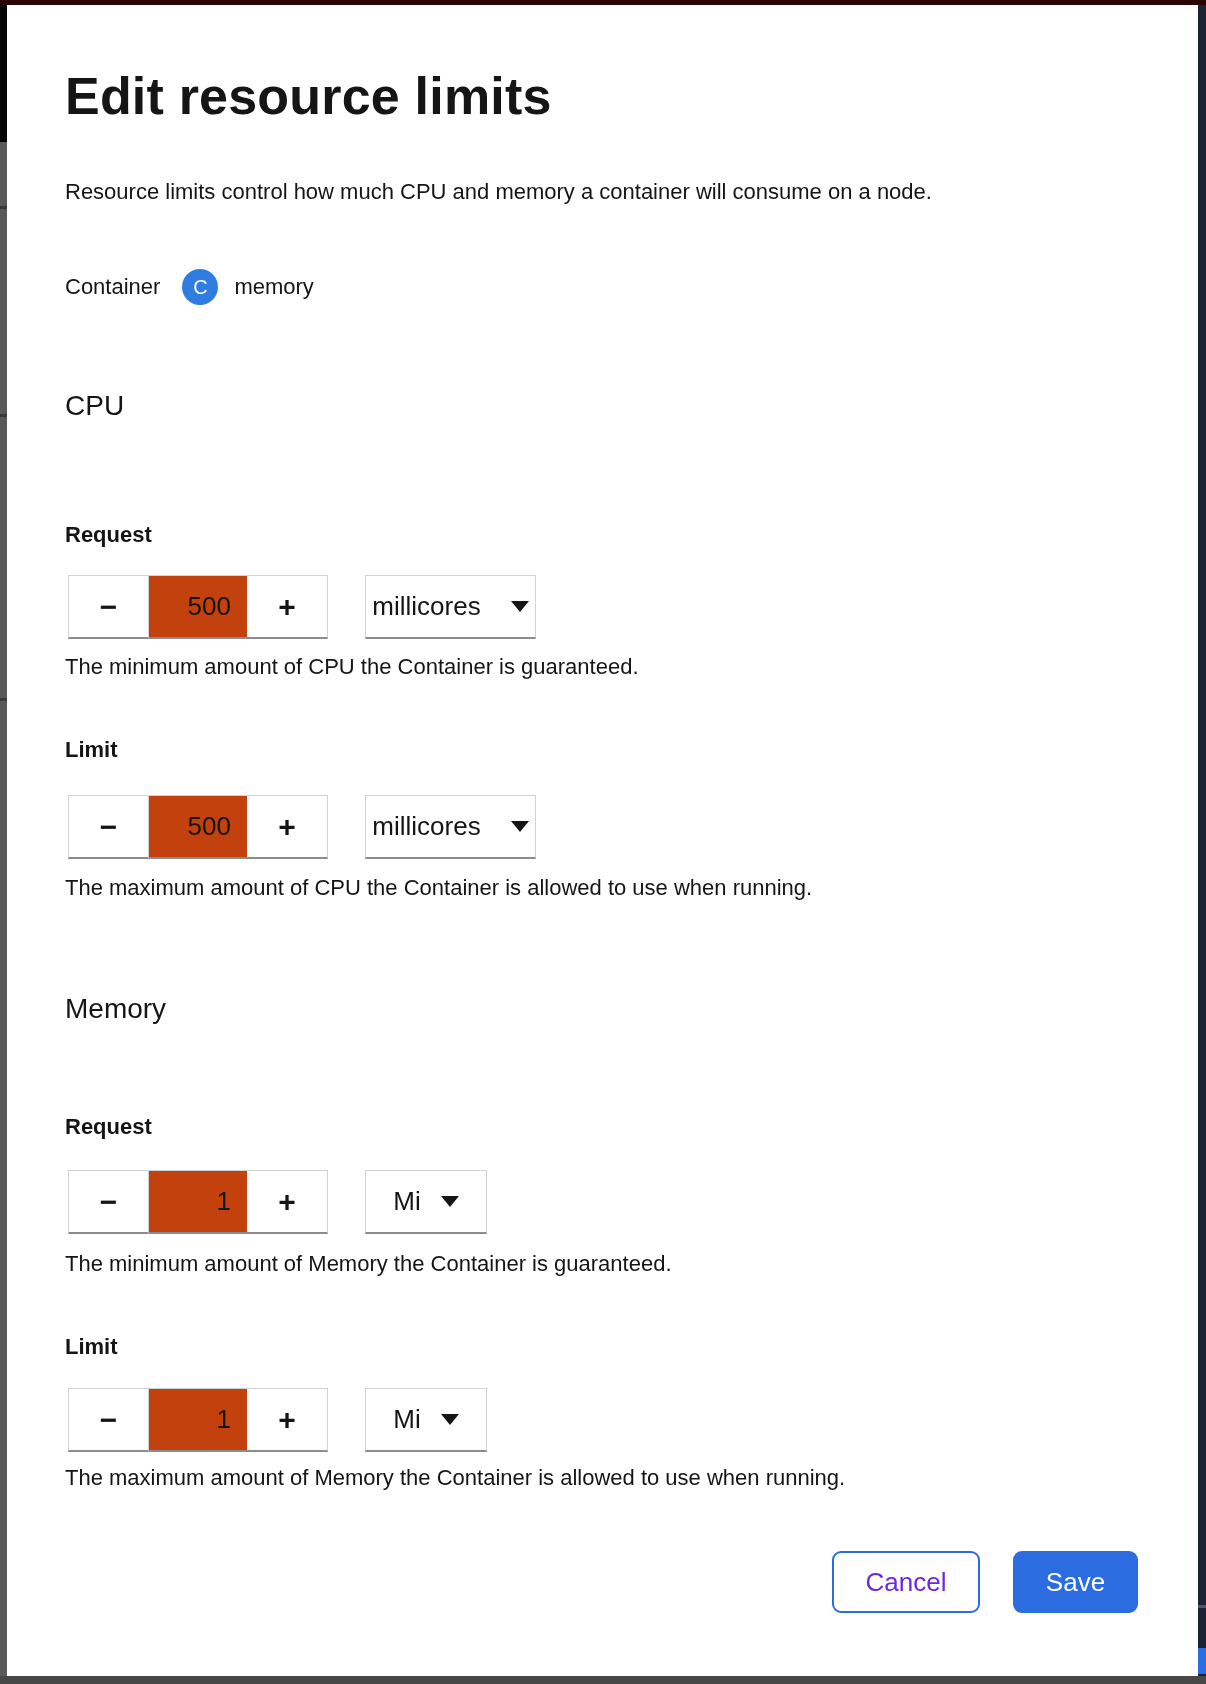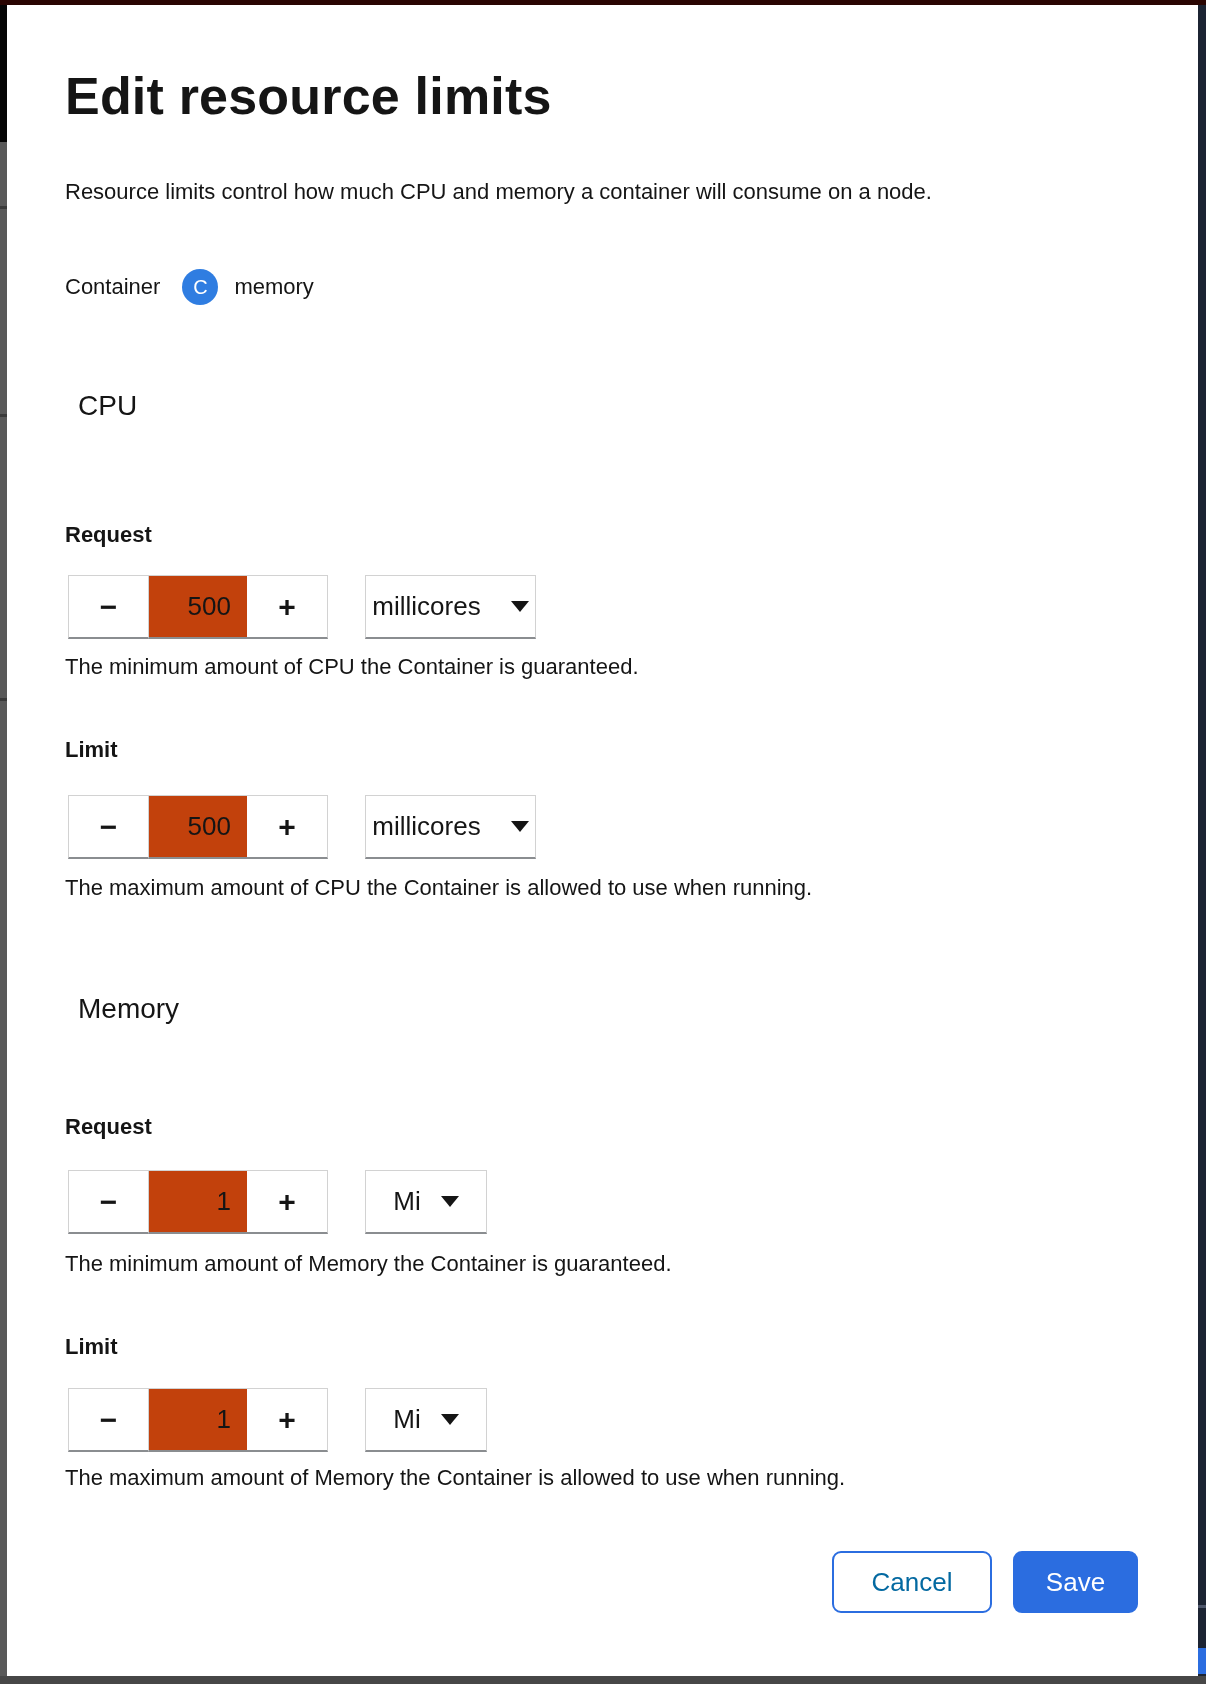--- a/index.html
+++ b/index.html
@@ -42,21 +42,21 @@
   .container-label { font-size: 22px; }
   .container-badge {
     width: 36px; height: 36px; border-radius: 50%;
     background: #2f7de1; color: #ffffff;
     font-size: 20px; font-weight: 500;
     display: flex; align-items: center; justify-content: center;
     margin-left: 22px;
   }
   .container-name { font-size: 22px; margin-left: 16px; }
 
-  .section-heading { position: absolute; left: 78px; font-size: 28px; font-weight: 400; }
+  .section-heading { position: absolute; left: 65px; font-size: 28px; font-weight: 400; }
   #cpu-heading { top: 390px; }
   #memory-heading { top: 993px; }
 
   .field-label { position: absolute; left: 65px; font-size: 22px; font-weight: 700; }
   #label-f0 { top: 522px; } #label-f1 { top: 737px; }
   #label-f2 { top: 1114px; } #label-f3 { top: 1334px; }
 
   
   .num-group {
     position: absolute; left: 68px; width: 260px; height: 64px;
@@ -107,22 +107,22 @@
   #help-f2 { top: 1250px; } #help-f3 { top: 1464px; }
 
   
   .btn {
     position: absolute; top: 1551px; height: 62px;
     display: flex; align-items: center; justify-content: center;
     font-size: 26px; border-radius: 9px; cursor: pointer;
     font-family: "Liberation Sans", sans-serif;
   }
   #cancel-btn {
-    left: 832px; width: 160px;
-    background: #ffffff; color: #0369a1;
+    left: 832px; width: 148px;
+    background: #ffffff; color: #6d28d9;
     border: 2px solid #2b6de0;
   }
   #save-btn {
     left: 1013px; width: 125px;
     background: #2b6de0; color: #ffffff; border: none;
   }
 </style>
 </head>
 <body>
 

